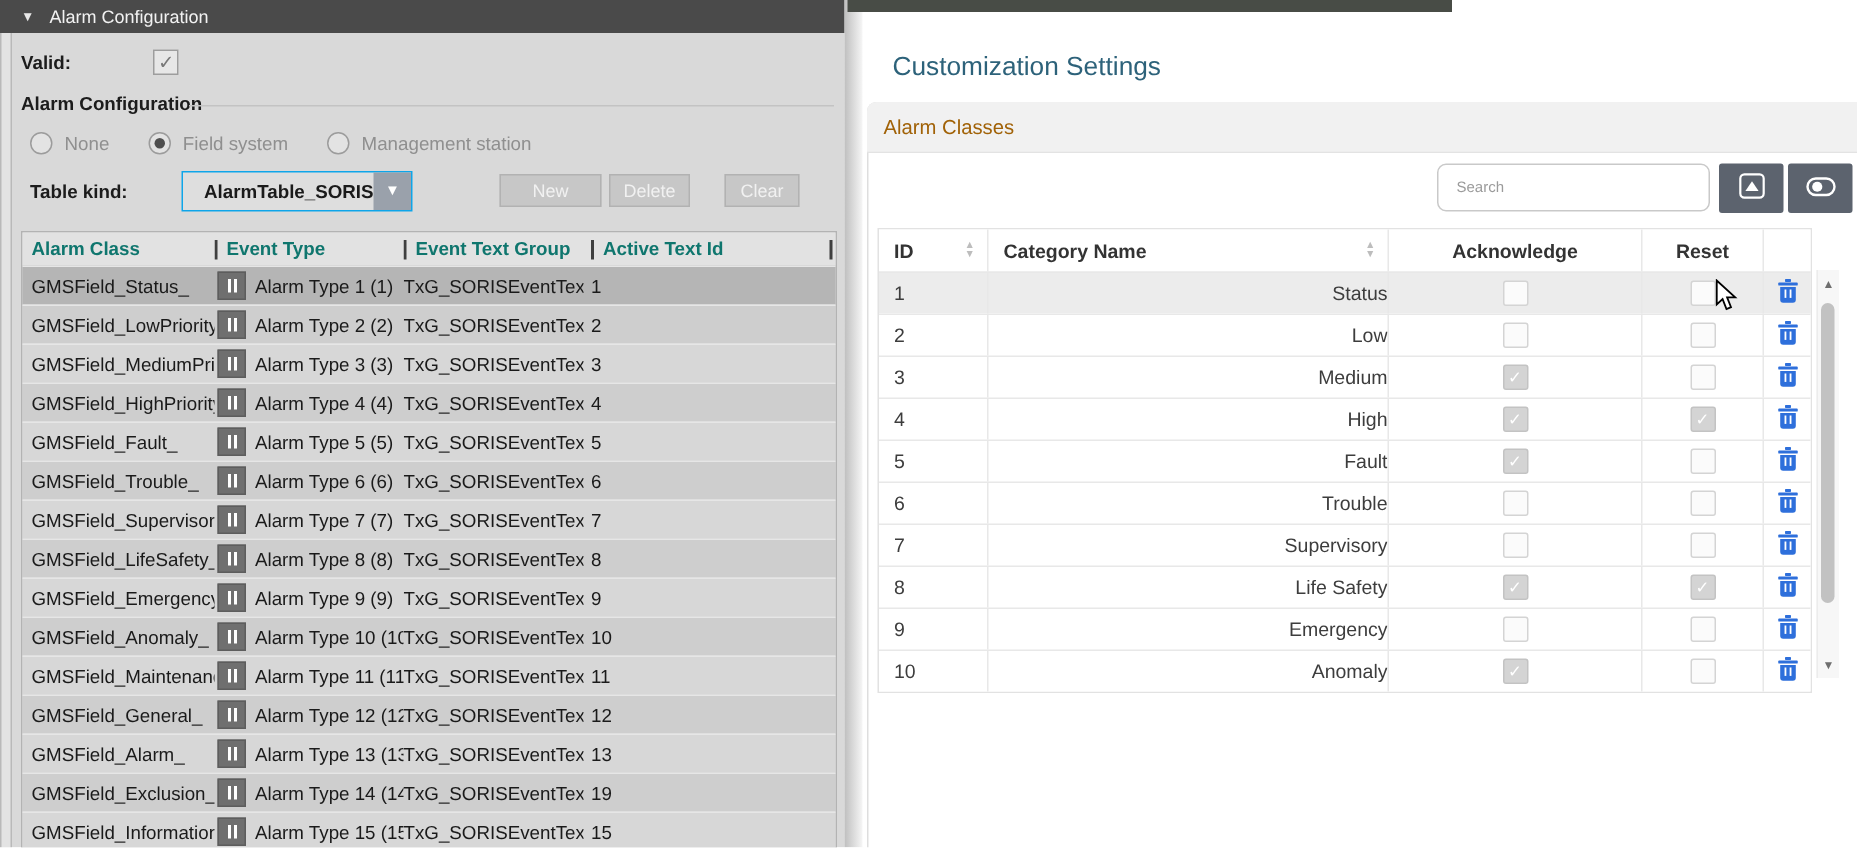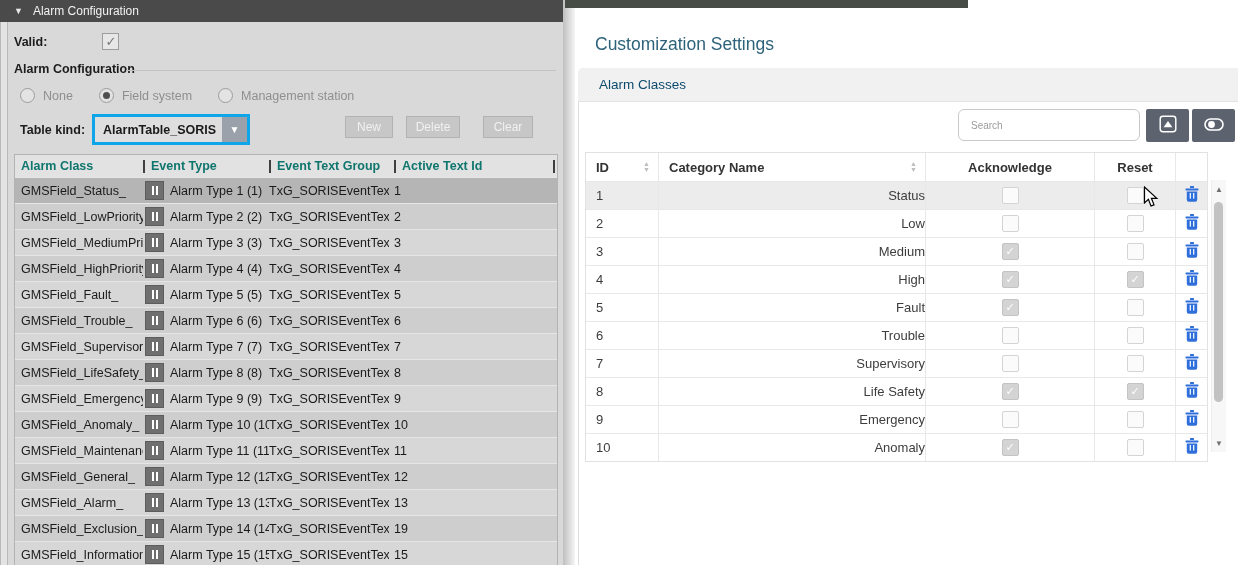--- a/index.html
+++ b/index.html
@@ -23,30 +23,30 @@
   .valid-row .checkbox{margin-left:55px;}
   .group-label{position:absolute;left:14px;top:62px;}
   .group-line{position:absolute;left:126px;top:70px;width:430px;height:1px;background:#c3c3c3;}
   .radio-row{position:absolute;left:20px;top:88px;display:flex;align-items:center;font-size:12.5px;color:#8f8f8f;}
   .radio{width:13px;height:13px;border-radius:50%;background:#e3e3e3;border:1px solid #9c9c9c;
     display:inline-flex;align-items:center;justify-content:center;margin-right:8px;}
   .radio .dot{width:7px;height:7px;border-radius:50%;background:transparent;}
   .radio.selected .dot{background:#4f4f4f;}
   .radio-item{display:flex;align-items:center;margin-right:26px;}
   .tablekind-row{position:absolute;left:20px;top:114px;display:flex;align-items:center;}
-  .dropdown{margin-left:7px;width:152px;height:25px;background:#dedede;border:3px solid #0ea5e9;
-    display:flex;align-items:center;position:relative;}
+  .dropdown{margin-left:36px;width:152px;height:25px;background:#dedede;border:1px solid #0ea5e9;
+    display:flex;align-items:center;position:relative;text-align:right;}
   .dropdown .dval{font-weight:bold;color:#1a1a1a;font-size:12.5px;padding-left:8px;flex:1;
     white-space:nowrap;overflow:hidden;}
   .dropdown .darrow{width:25px;height:25px;background:#9aa1ab;color:#fff;display:flex;
     align-items:center;justify-content:center;font-size:10px;}
   .gbtn{position:absolute;top:116px;height:22px;background:#c7c7c7;border:1px solid #b2b2b2;
     color:#f1f1f1;font-size:12px;display:flex;align-items:center;justify-content:center;
     font-family:"Liberation Sans",sans-serif;}
-  .gbtn.new{left:333px;width:48px;margin-left:12px;}
+  .gbtn.new{left:333px;width:68px;}
   .gbtn.del{left:406px;width:54px;}
   .gbtn.clr{left:483px;width:50px;}
   
   .ltable{position:absolute;left:14px;top:154px;width:542px;background:#e2e2e2;
     border:1px solid #b3b3b3;}
   .lheader{display:flex;height:22px;align-items:flex-start;background:#e2e2e2;
     font-weight:bold;font-size:12.5px;color:#0f766e;}
   .lhc{display:flex;align-items:center;height:100%;box-sizing:border-box;overflow:hidden;}
   .lhc::before{content:"";display:inline-block;width:2px;height:13px;background:#3f3f3f;margin-right:6px;}
   .lhc.c1::before{display:none;}
@@ -69,21 +69,21 @@
   
   .panel-shadow{position:absolute;left:563px;top:0;width:14px;height:565px;
     background:linear-gradient(to right,#bfbfbf,rgba(255,255,255,0));}
   .right-bg{position:absolute;left:575px;top:0;width:663px;height:565px;background:#ffffff;}
   .darkstrip{position:absolute;left:565px;top:0;width:403px;height:8px;background:#484c46;}
   .cust-title{position:absolute;left:595px;top:34px;font-size:17.5px;color:#2d627a;font-weight:500;}
   .card{position:absolute;left:578px;top:68px;width:660px;height:497px;background:#fff;
     border-left:1px solid #dedede;border-top:1px solid #dedede;border-radius:6px 0 0 0;}
   .section-bar{position:absolute;left:578px;top:68px;width:660px;height:33px;background:#f1f1f1;
     border-bottom:1px solid #e3e3e3;border-radius:6px 0 0 0;display:flex;align-items:center;}
-  .section-bar span{margin-left:21px;font-size:13.5px;color:#0c4a6e;}
+  .section-bar span{margin-left:11px;font-size:13.5px;color:#a16207;}
   .search-box{position:absolute;left:958px;top:109px;width:182px;height:32px;box-sizing:border-box;
     border:1px solid #c9c9c9;border-radius:6px;font-size:10px;color:#444;padding:0 12px;outline:none;
     font-family:"Liberation Sans",sans-serif;background:#fff;}
   .search-box::placeholder{color:#9b9b9b;}
   .tool-btn{position:absolute;top:109px;width:43px;height:33px;background:#5c636e;border:none;
     border-radius:2px;display:flex;align-items:center;justify-content:center;padding:0;cursor:default;}
   .tool-btn.b1{left:1146px;}
   .tool-btn.b2{left:1192px;}
   
   .rtable{position:absolute;left:585px;top:152px;width:623px;border:1px solid #e2e2e2;

